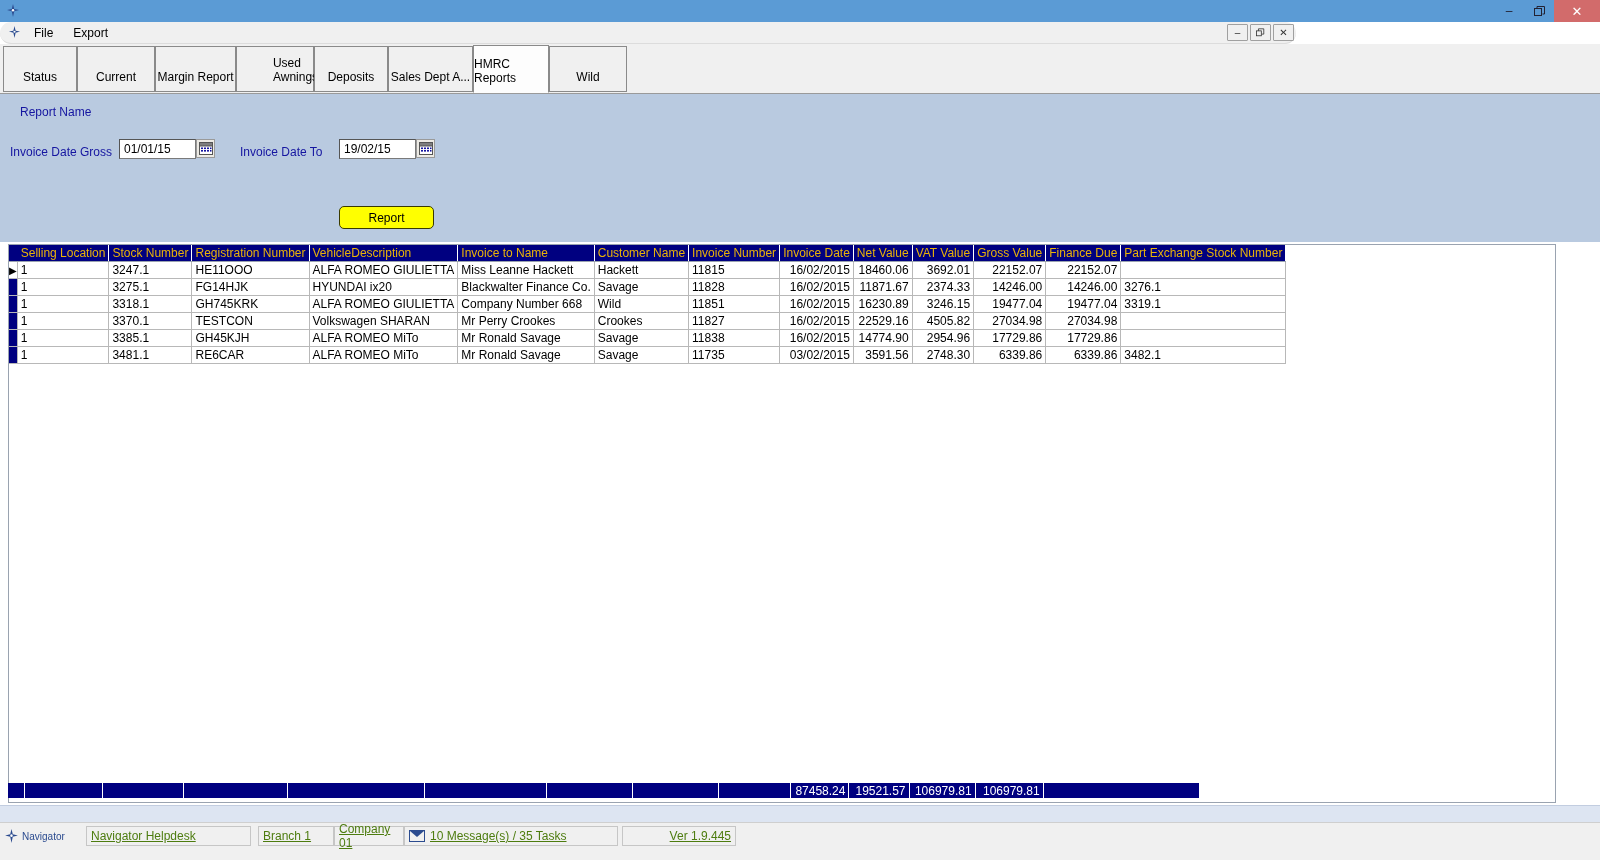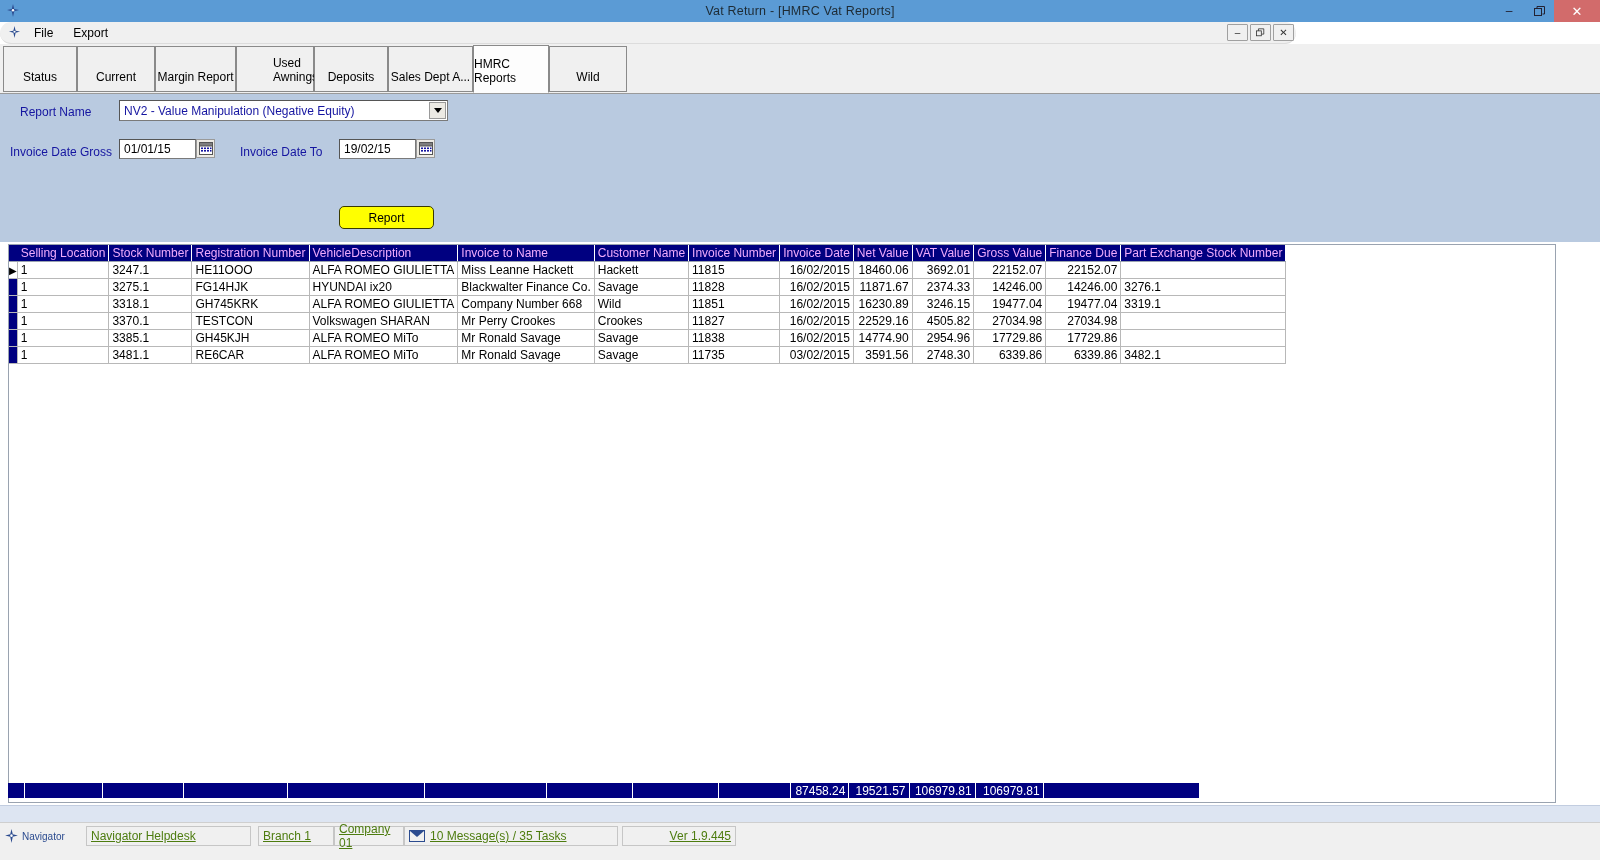--- a/index.html
+++ b/index.html
@@ -98,21 +98,21 @@
   }
 
   
   .gridwrap {
     position: absolute; left: 8px; top: 244px; width: 1548px; height: 559px;
     background: #ffffff; border: 1px solid #9aa3b0;
   }
   .gridscroll { position: absolute; left: 0; top: 0; width: 1192px; }
   table.grid { border-collapse: collapse; table-layout: fixed; font-size: 12px; }
   table.grid th {
-    background: #000080; color: #f0abfc; font-weight: normal;
+    background: #000080; color: #eab308; font-weight: normal;
     text-align: left; padding: 1px 3px; height: 16px;
     border-right: 1px solid #ffffff; border-bottom: 1px solid #9aa3b0;
     white-space: nowrap; overflow: hidden;
   }
   table.grid th.sel { background:#000080; border-right:1px solid #000080; }
   table.grid td {
     background: #ffffff; color: #000; padding: 1px 3px; height: 15px;
     border-right: 1px solid #b8b8b8; border-bottom: 1px solid #b8b8b8;
     white-space: nowrap; overflow: hidden;
   }
@@ -161,21 +161,20 @@
 </head>
 <body>
 
 <div class="titlebar">
   <div class="app-glyph">
     <svg width="14" height="14" viewBox="0 0 14 14" class="glyph-star">
       <path d="M7 0 L8.2 5 L13 6 L8.2 7.2 L7 13 L5.8 7.2 L1 6 L5.8 5 Z" fill="#2b4b8f"></path>
       <circle cx="7" cy="6.2" r="1.2" fill="#ffffff"></circle>
     </svg>
   </div>
-  <div class="title-text">Vat Return - [HMRC Vat Reports]</div>
   <div class="win-btns">
     <div class="win-btn">–</div>
     <div class="win-btn">
       <svg width="11" height="11" viewBox="0 0 11 11">
           <rect x="0.5" y="2.5" width="7" height="7" fill="none" stroke="#223"></rect>
           <path d="M3 2.5 V0.5 H10.5 V8 H8.5" fill="none" stroke="#223"></path>
         </svg>
     </div>
     <div class="win-btn close">✕</div>
   </div>
@@ -210,28 +209,20 @@
   <div class="tab" style="left:314px;width:74px;">Deposits</div>
   <div class="tab" style="left:388px;width:85px;">Sales Dept A...</div>
   <div class="tab active" style="left:473px;width:76px;">HMRC Reports</div>
   <div class="tab" style="left:549px;width:78px;">Wild</div>
 </div>
 
 <div class="formpanel">
 
   <div class="lbl" style="left:20px; top:11px;">Report Name</div>
 
-  <div class="combo" style="left:119px; top:6px; width:329px; height:21px;">
-    <div class="ctext">NV2 - Value Manipulation (Negative Equity)</div>
-    <div class="arrowbtn">
-      <svg width="8" height="5" viewBox="0 0 8 5">
-          <path d="M0 0 L8 0 L4 5 Z" fill="#000"></path>
-        </svg>
-    </div>
-  </div>
 
   <div class="lbl" style="left:10px; top:51px;">Invoice Date Gross</div>
 
   <div class="tbox" style="left:119px; top:45px; width:77px; height:20px;">01/01/15</div>
   <div class="calbtn" style="left:196px; top:45px;">
     <svg width="14" height="13" viewBox="0 0 14 13">
       <rect x="0.5" y="0.5" width="13" height="12" fill="#ffffff" stroke="#555"></rect>
       <rect x="0.5" y="0.5" width="13" height="3.5" fill="#7d7d7d" stroke="#555"></rect>
       <g fill="#1515a0">
         <rect x="2" y="5.5" width="2" height="1.6"></rect>

